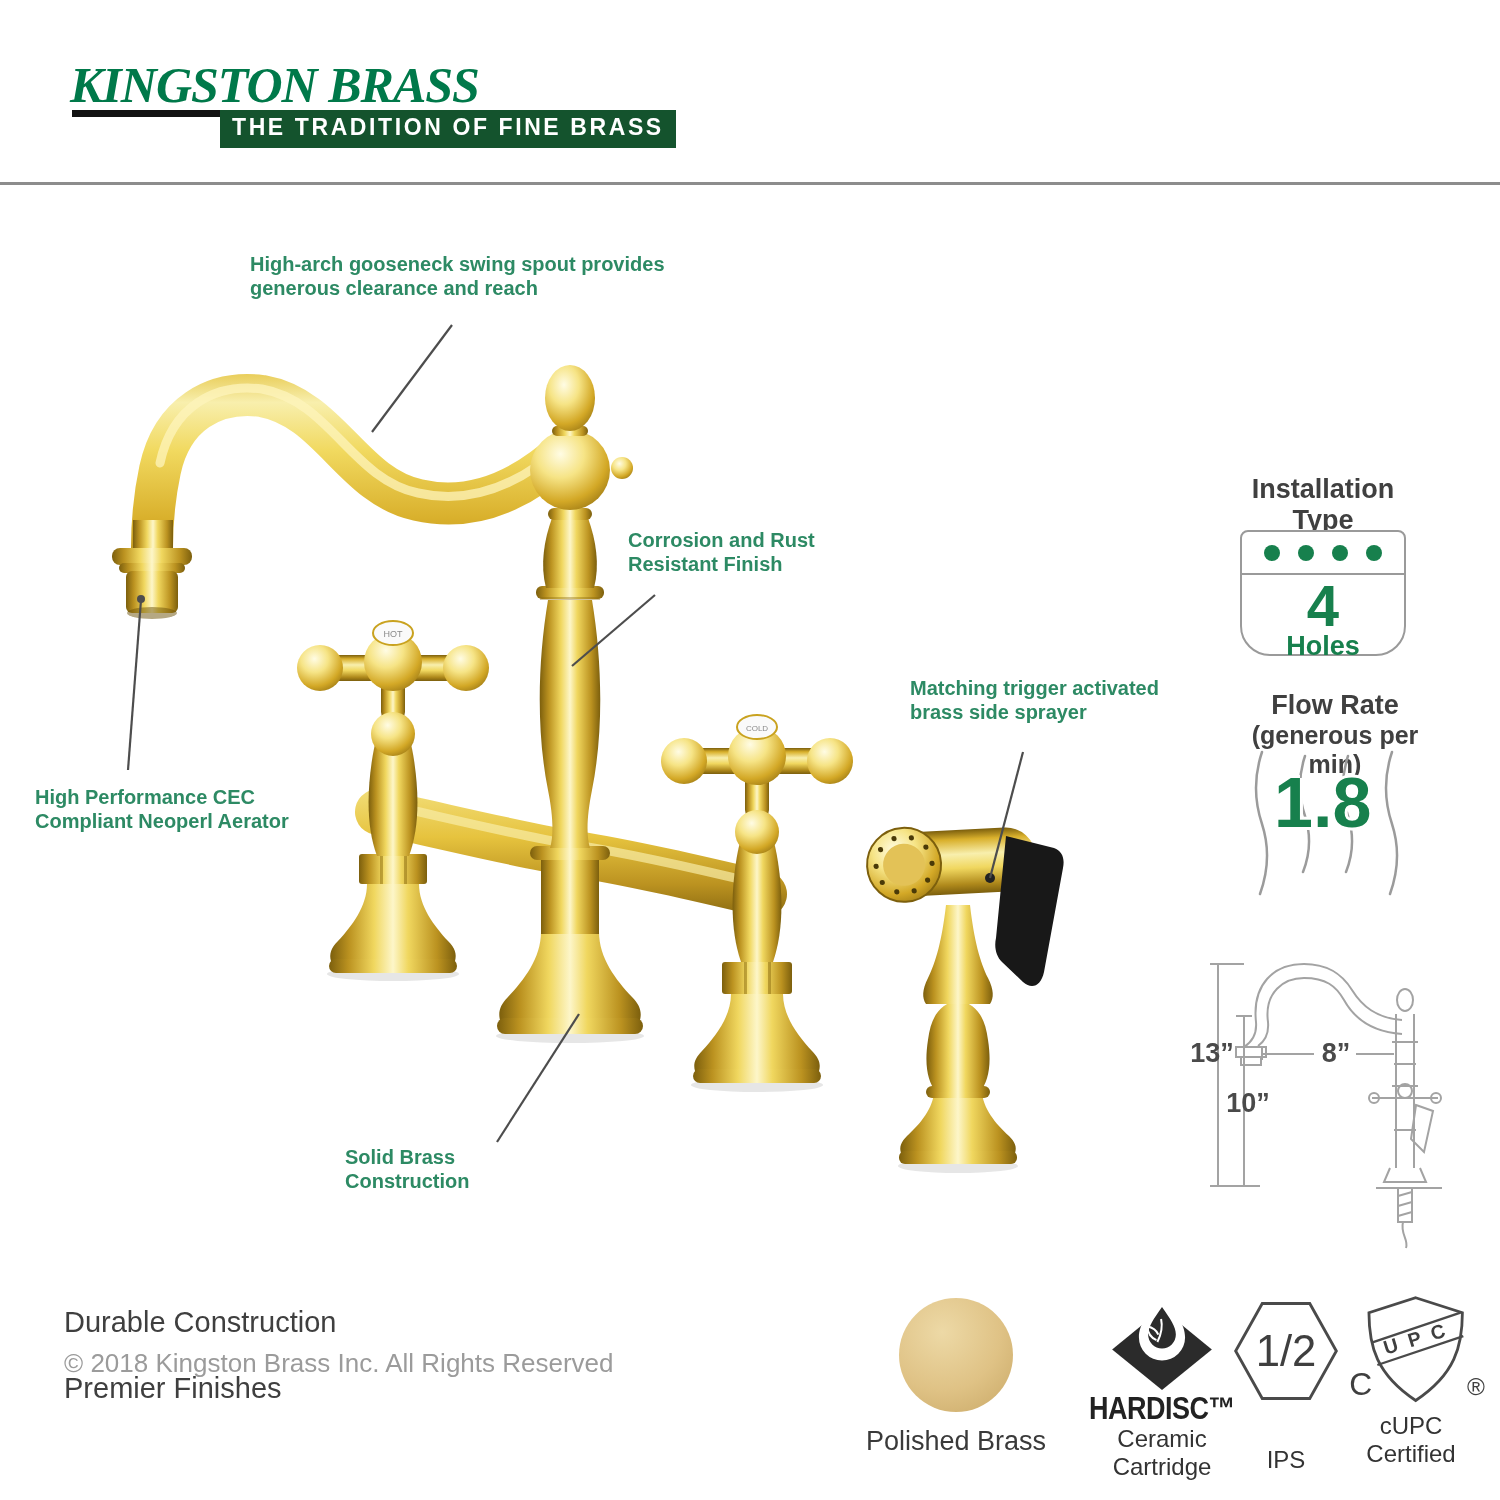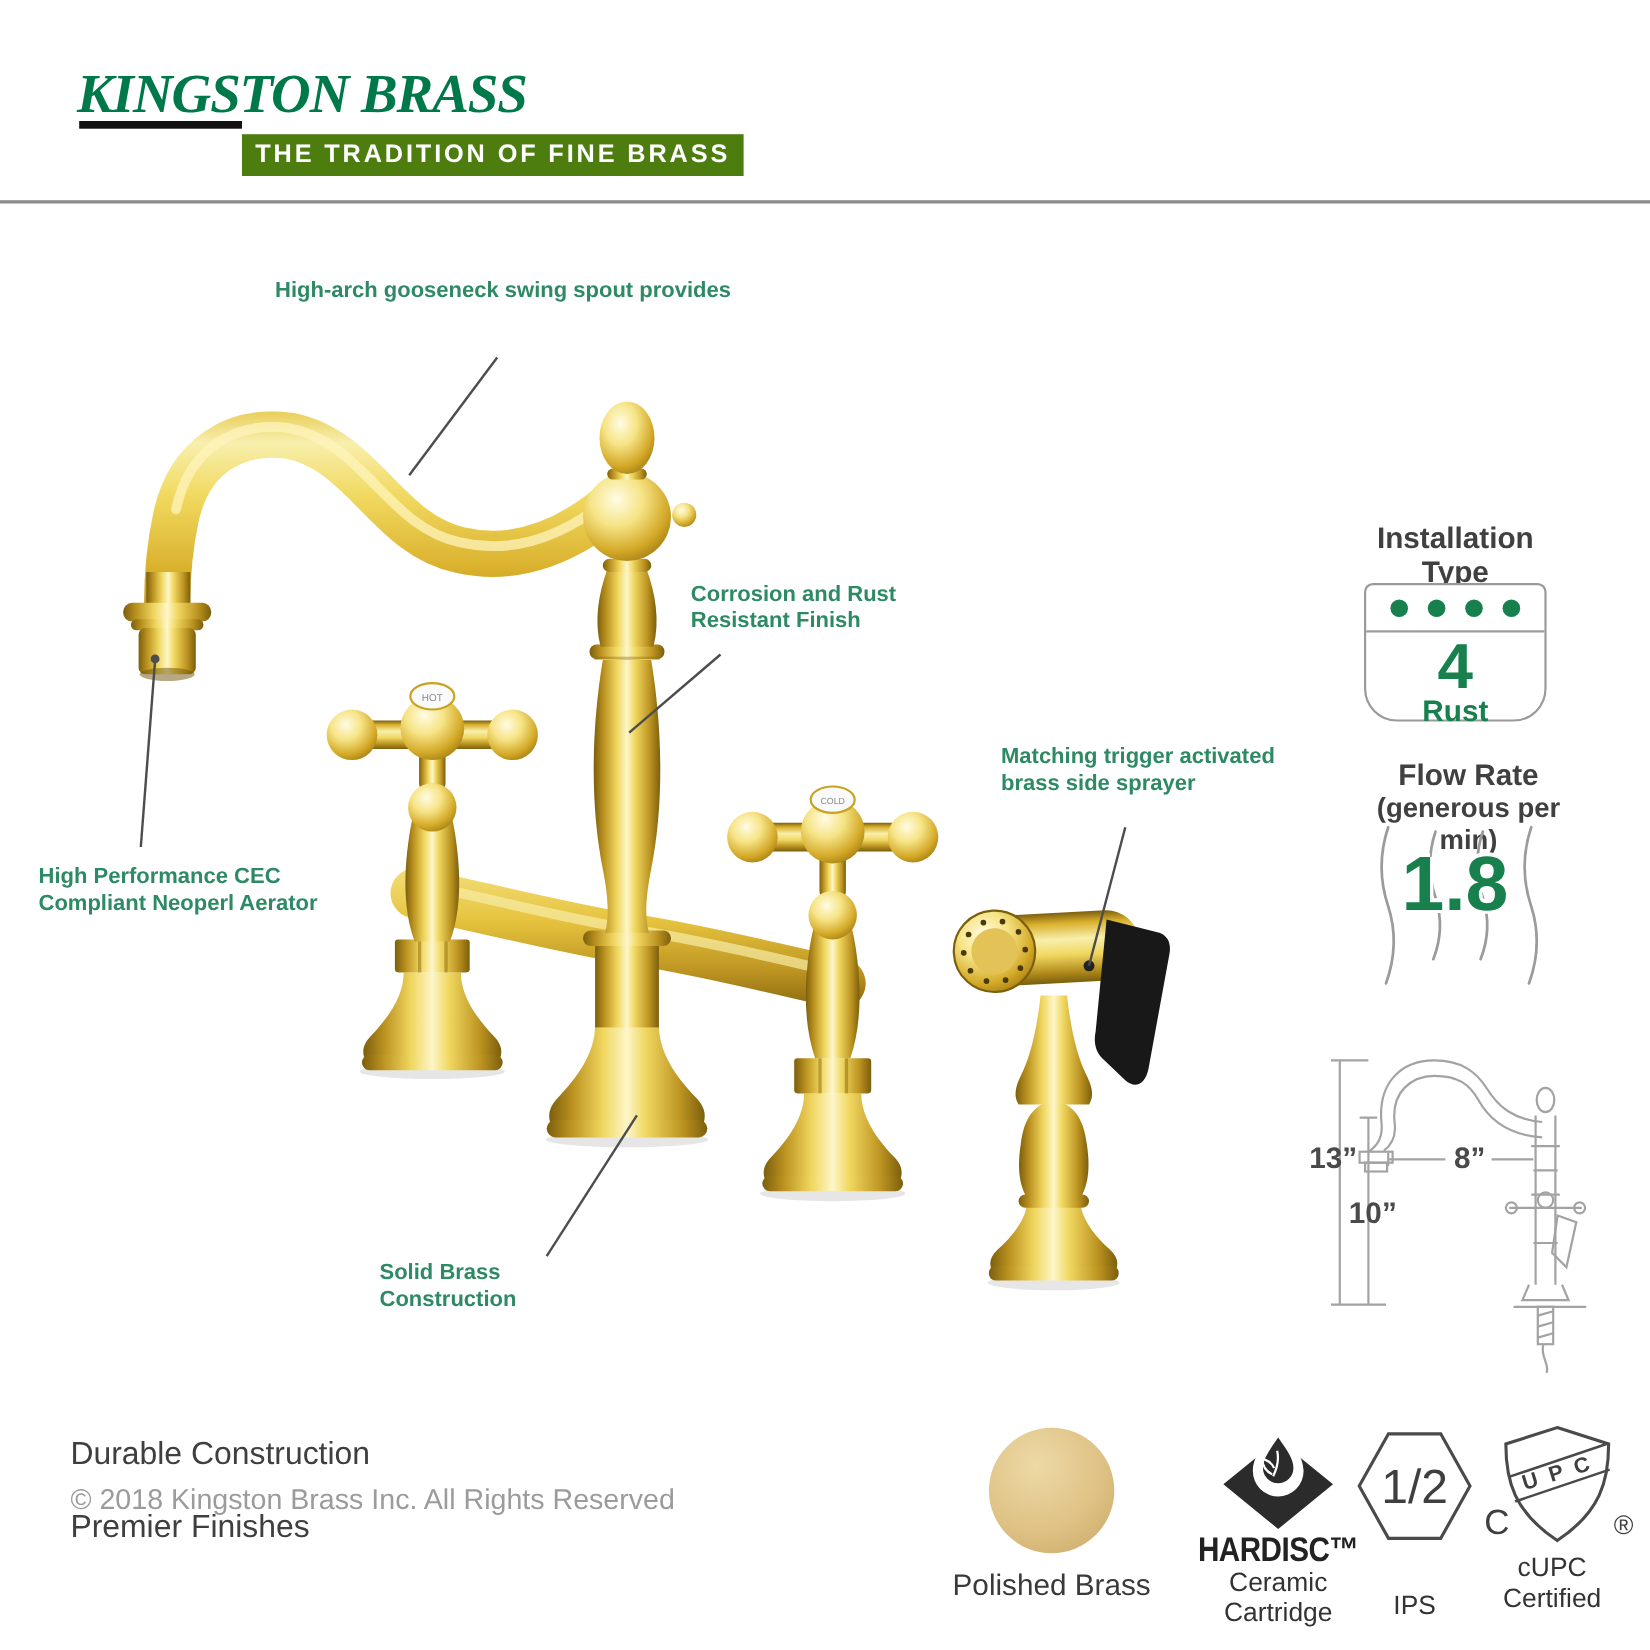--- a/index.html
+++ b/index.html
@@ -5,22 +5,22 @@
   html,body{margin:0;padding:0;background:#fff;}
   .canvas{position:relative;width:1500px;height:1500px;background:#fff;overflow:hidden;
           font-family:"Liberation Sans",sans-serif;}
   .abs{position:absolute;}
 
   
   .logo-text{font-family:"Liberation Serif",serif;font-style:italic;font-weight:bold;
              font-size:50px;color:#00794a;white-space:nowrap;letter-spacing:-1px;}
   .tagline-row{display:flex;align-items:flex-start;}
   .tagline-bar{width:148px;height:7px;background:#121212;}
-  .tagline-box{background:#4d7c0f;color:#ffffff;font-size:23px;font-weight:bold;
-               letter-spacing:2.6px;padding:4px 12px 7px 12px;white-space:nowrap;margin-top:12px;}
+  .tagline-box{background:#14532d;color:#ffffff;font-size:23px;font-weight:bold;
+               letter-spacing:2.6px;padding:4px 12px 7px 12px;white-space:nowrap;margin-top:0;}
   .divider{left:0;right:0;top:182px;height:3px;background:#8c8c8c;}
 
   
   .callout{color:#2d8a64;font-size:20px;font-weight:600;line-height:1.2;white-space:nowrap;}
 
   
   .spec-title{color:#404040;font-size:27px;font-weight:700;line-height:1.15;text-align:center;}
   .holes-icon{width:166px;height:126px;border:2.5px solid #9a9a9a;
               border-radius:8px 8px 30px 30px;background:#fff;box-sizing:border-box;}
   .holes-strip{height:41px;border-bottom:2.5px solid #9a9a9a;display:flex;align-items:center;
@@ -209,20 +209,21 @@
       <line x1="655" y1="595" x2="572" y2="666"></line>
       <line x1="141" y1="600" x2="128" y2="770"></line>
       <line x1="1023" y1="752" x2="990" y2="878"></line>
       <line x1="497" y1="1142" x2="579" y2="1014"></line>
       <circle cx="141" cy="599" r="4" fill="#4d4d4d" stroke="none"></circle>
     </g>
   </svg>
 
   <div class="abs callout" style="left:250px;top:252px;">
     <div>High-arch gooseneck swing spout provides</div>
+    <div>generous clearance and reach</div>
   </div>
   <div class="abs callout" style="left:628px;top:528px;">
     <div>Corrosion and Rust</div>
     <div>Resistant Finish</div>
   </div>
   <div class="abs callout" style="left:35px;top:785px;">
     <div>High Performance CEC</div>
     <div>Compliant Neoperl Aerator</div>
   </div>
   <div class="abs callout" style="left:345px;top:1145px;">
@@ -239,21 +240,21 @@
     <div>Type</div>
   </div>
   <div class="abs holes-icon" style="left:1240px;top:530px;">
     <div class="holes-strip">
       <div class="dot"></div>
       <div class="dot"></div>
       <div class="dot"></div>
       <div class="dot"></div>
     </div>
     <div class="holes-num">4</div>
-    <div class="holes-word">Rust</div>
+    <div class="holes-word">Holes</div>
   </div>
 
   <div class="abs spec-title" style="left:1225px;top:690px;width:220px;">
     <div>Flow Rate</div>
     <div style="font-size:25px;">(generous per min)</div>
   </div>
   <svg class="abs" style="left:1248px;top:748px;" width="172" height="150" viewBox="0 0 172 150">
     <g fill="none" stroke="#9b9b9b" stroke-width="2.5" stroke-linecap="round">
       <path d="M14 4 q-12 36 0 72 q11 34 -2 70"></path>
       <path d="M57 8 q-10 30 0 60 q9 28 -2 56"></path>

